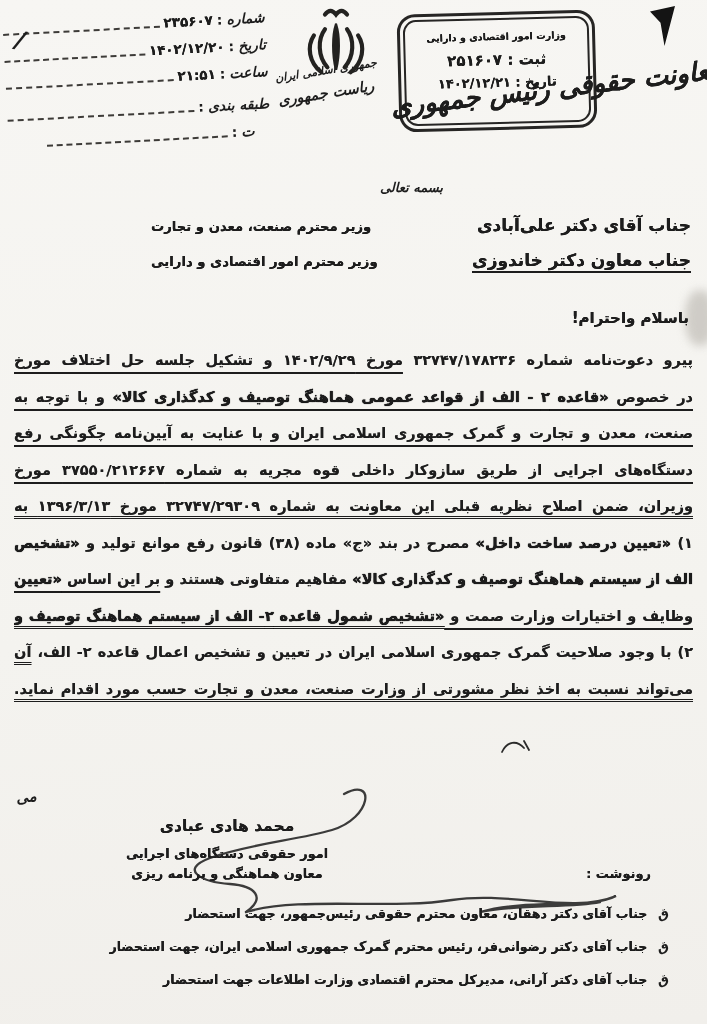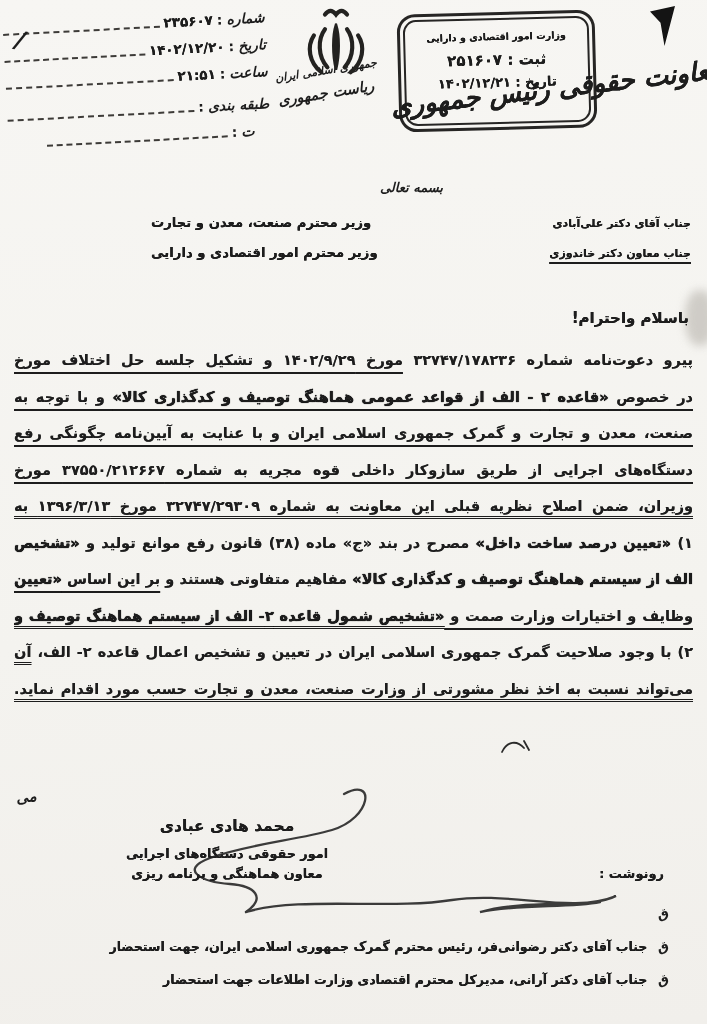--- a/index.html
+++ b/index.html
@@ -39,42 +39,42 @@
   .stamp-l3{font-size:13px;font-weight:bold;margin-top:6px;text-shadow:0 0 .6px #000;}
   
   .corner-wedge{left:650px;top:6px;width:25px;height:40px;background:#141414;
     clip-path:polygon(0 14%,100% 0,58% 100%,42% 42%);z-index:2;}
   .smudge{right:-8px;top:290px;width:30px;height:56px;background:#c9c6c0;border-radius:45%;
     filter:blur(5px);opacity:.85;}
   
   .besmele{left:380px;top:180px;font-size:13px;font-weight:bold;font-style:italic;}
   .recipients{right:16px;top:215px;width:540px;direction:rtl;}
   .recip-row{display:flex;direction:rtl;align-items:baseline;margin-bottom:15px;}
-  .recip-name{width:214px;font-size:11px;font-weight:bold;white-space:nowrap;text-shadow:0 0 .5px #000;text-align:right;}
+  .recip-name{width:214px;font-size:17px;font-weight:bold;white-space:nowrap;text-shadow:0 0 .5px #000;text-align:right;}
   .recip-name.u1{text-decoration:underline;text-decoration-thickness:1.5px;text-underline-offset:5px;}
   .recip-title{flex:1;font-size:13.2px;font-weight:bold;text-align:left;white-space:nowrap;text-shadow:0 0 .5px #000;}
   .salutation{right:18px;top:309px;font-size:15px;font-weight:bold;text-shadow:0 0 .5px #000;}
   
   .body-text{left:14px;right:14px;top:342px;z-index:1;}
   .bl{height:36.5px;line-height:36.5px;direction:rtl;font-size:14.5px;font-weight:bold;
     text-align:justify;text-align-last:justify;overflow:hidden;letter-spacing:-.2px;
     text-shadow:0 0 .5px rgba(0,0,0,.65);}
   .bl.short{text-align-last:right;}
   .u{text-decoration-line:underline;text-decoration-thickness:1.6px;text-underline-offset:7px;}
   .u2{text-decoration-line:underline;text-decoration-style:double;text-decoration-thickness:1px;text-underline-offset:5px;}
   .emph{letter-spacing:-.5px;text-shadow:0 0 1px #000,0 0 .5px #000;}
   .hand-initial{left:16px;top:788px;font-size:15px;font-weight:bold;font-style:italic;transform:rotate(-6deg);z-index:2;}
   .nazar-mark{left:498px;top:737px;z-index:2;}
   
   .sig-block{left:103px;top:817px;width:248px;text-align:center;z-index:2;}
   .sig-name{font-size:15.5px;font-weight:bold;margin-bottom:9px;text-shadow:0 0 .6px #000;white-space:nowrap;}
   .sig-title{font-size:12.8px;font-weight:bold;line-height:1.6;text-shadow:0 0 .5px #000;white-space:nowrap;}
   .sig-svg{left:60px;top:778px;width:600px;height:160px;z-index:5;pointer-events:none;}
   
-  .cc-heading{right:43px;top:866px;font-size:13px;font-weight:bold;text-shadow:0 0 .5px #000;}
+  .cc-heading{right:56px;top:866px;font-size:13px;font-weight:bold;text-shadow:0 0 .5px #000;}
   .cc-list{right:38px;top:897px;width:650px;}
   .cc-row{display:flex;direction:rtl;align-items:center;gap:10px;height:33px;}
   .cc-bullet{font-size:13px;font-weight:bold;transform:rotate(-14deg);display:inline-block;}
   .cc-text{font-size:12.6px;font-weight:bold;white-space:nowrap;text-shadow:0 0 .5px #000;}
 </style>
 </head>
 <body>
 
 <div class="abs reg-block">
   <div class="reg-row">
@@ -177,20 +177,21 @@
   <g fill="none" stroke="#222" stroke-width="2.3" stroke-linecap="round" opacity="0.88">
     <path d="M284,16 C316,-2 312,40 272,52 C238,62 188,66 150,80 C118,92 142,104 170,106 C196,108 206,120 186,134"></path>
     <path d="M186,134 C240,118 330,132 392,122 C450,113 512,136 556,118 C530,132 470,120 420,134 C460,126 510,130 540,124"></path>
   </g>
 </svg>
 
 <div class="abs cc-heading">رونوشت :</div>
 <div class="abs cc-list">
   <div class="cc-row">
     <span class="cc-bullet">ق</span>
+    <span class="cc-text">جناب آقای دکتر دهقان، معاون محترم حقوقی رئیس‌جمهور، جهت استحضار</span>
   </div>
   <div class="cc-row">
     <span class="cc-bullet">ق</span>
     <span class="cc-text">جناب آقای دکتر رضوانی‌فر، رئیس محترم گمرک جمهوری اسلامی ایران، جهت استحضار</span>
   </div>
   <div class="cc-row">
     <span class="cc-bullet">ق</span>
     <span class="cc-text">جناب آقای دکتر آرانی، مدیرکل محترم اقتصادی وزارت اطلاعات جهت استحضار</span>
   </div>
 </div>

